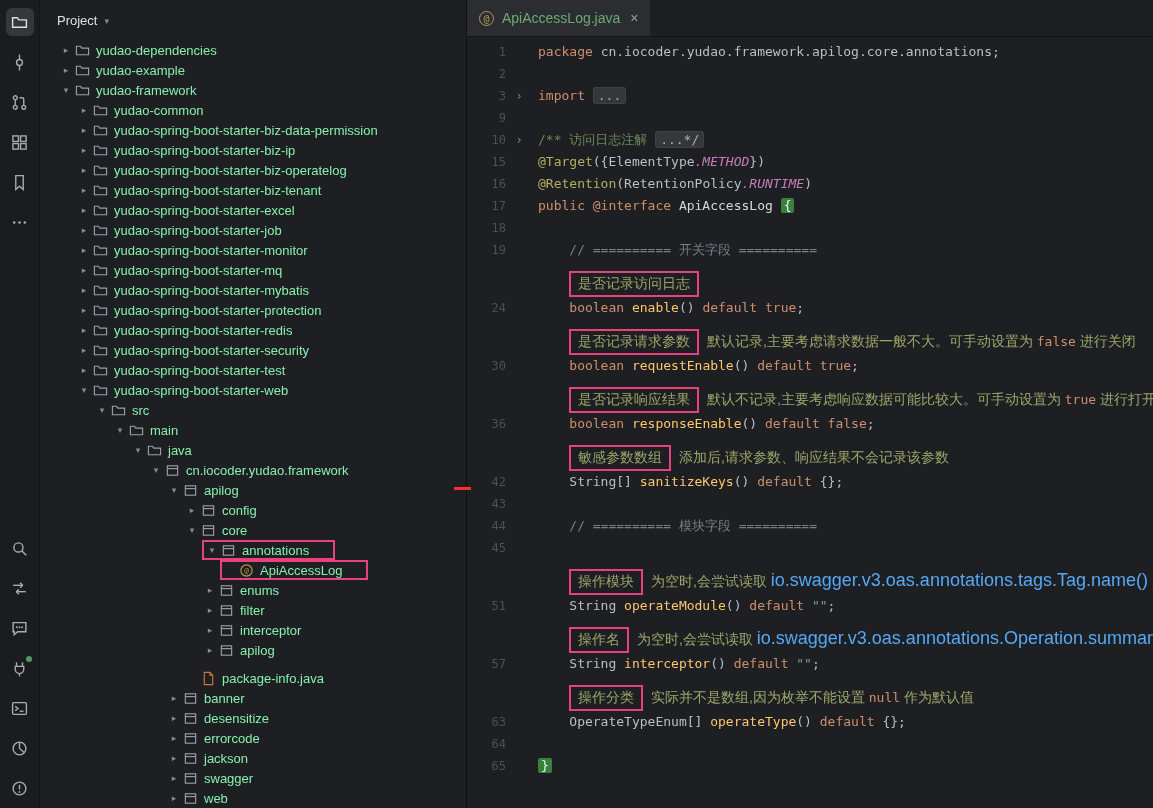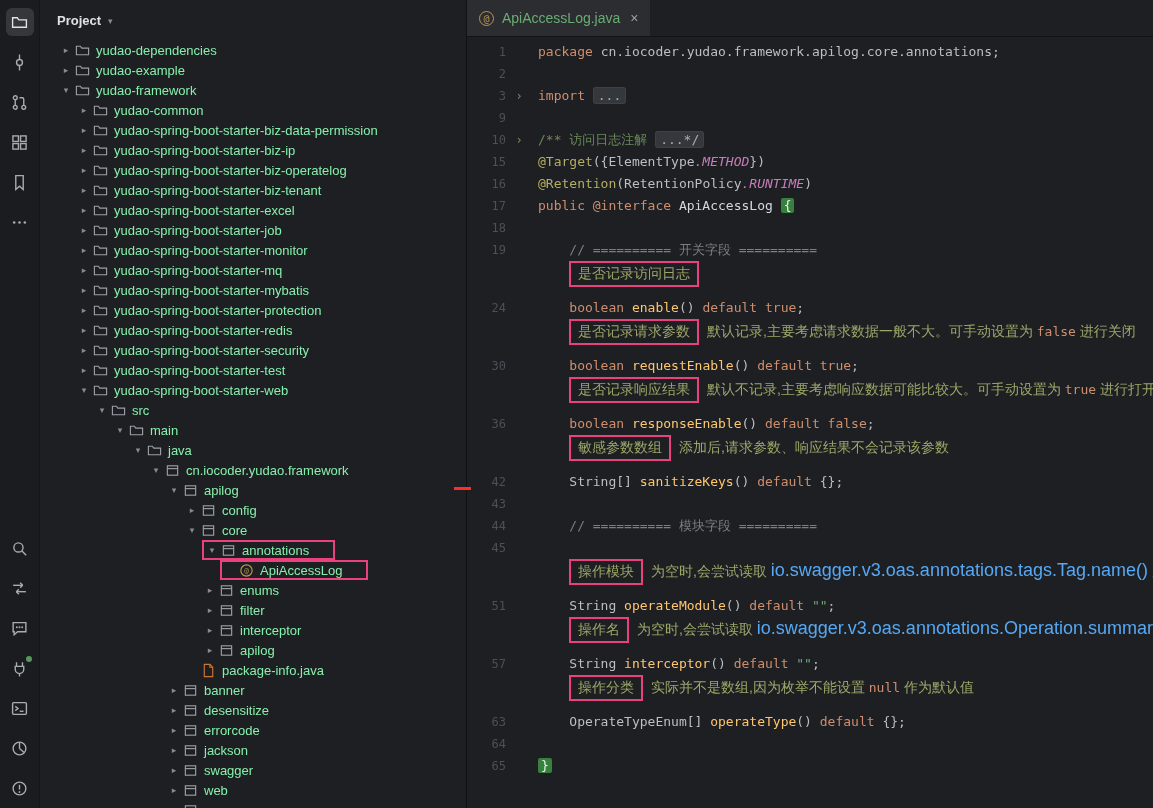--- a/index.html
+++ b/index.html
@@ -12,41 +12,41 @@
   .rail-item{width:40px;height:40px;display:flex;align-items:center;justify-content:center;color:#A8ACB3;position:relative;cursor:pointer}
   .rail-item svg{width:17px;height:17px;stroke:currentColor;fill:none;stroke-width:1.3}
   .rail-item .wrap{width:28px;height:28px;border-radius:6px;display:flex;align-items:center;justify-content:center}
   .rail-item.active .wrap{background:#35373B;color:#DFE1E5}
   .rail-spacer{flex:1}
   .badge-dot{position:absolute;top:8px;right:8px;width:6px;height:6px;border-radius:50%;background:#57965C}
 
   
   .panel{width:427px;flex:none;background:#1E1F22;border-right:1px solid #101113;display:flex;flex-direction:column;overflow:hidden}
   .panel-header{height:40px;flex:none;display:flex;align-items:center;padding-left:17px;gap:7px}
-  .panel-title{font-size:13px;font-weight:700;color:#DFE1E5}
+  .panel-title{font-size:13px;font-weight:400;color:#DFE1E5}
   .panel-chev{font-size:9px;color:#868A91;padding-top:2px}
   .tree{flex:1;overflow:hidden;font-size:13px}
   .tree-row{height:20px;display:flex;align-items:center;white-space:nowrap;cursor:pointer}
   .tree-inner{display:inline-flex;align-items:center;height:20px}
   .tree-inner.hl{border:2px solid var(--c-hl);padding-right:24px;margin:0}
   .tree-chev{width:16px;flex:none;text-align:center;font-size:9px;color:#868A91}
   .tree-ico{width:17px;height:16px;flex:none;display:inline-flex;align-items:center;justify-content:center;margin-right:5px}
   .tree-ico svg{width:15px;height:15px}
   .tree-label{color:#86efac}
 
   
   .editor{flex:1;display:flex;flex-direction:column;background:#1E1F22;overflow:hidden}
   .tabbar{height:37px;flex:none;display:flex;align-items:stretch;background:#1E1F22;border-bottom:1px solid #121315}
   .tab{display:flex;align-items:center;gap:8px;padding:0 12px;background:#2B2D30;cursor:pointer}
   .tab-title{font-size:14px;color:var(--c-tab_title)}
   .tab-ico{width:15px;height:15px;flex:none;border:1px solid #BA9752;border-radius:50%;color:#BA9752;font-size:10px;line-height:13px;text-align:center;font-family:"DejaVu Sans Mono",monospace}
   .tab-close{color:#9DA0A8;font-size:14px;margin-left:2px}
   .code-area{flex:1;padding-top:4px;font-family:"DejaVu Sans Mono",monospace;font-size:13px;overflow:hidden}
   .crow{display:flex;height:22px;line-height:22px}
-  .drow{display:flex;height:36px;align-items:flex-start}
+  .drow{display:flex;height:36px;align-items:flex-end}
   .gut{width:39px;flex:none;text-align:right;color:var(--c-line_number);font-size:12px}
   .fold-col{width:26px;flex:none;text-align:center;color:#7E8B6F;font-size:12px}
   .codeln{white-space:pre;padding-left:6px}
   .docln{padding-left:37px;font-family:"Liberation Sans","DejaVu Sans",sans-serif;font-size:14px;color:var(--c-d);white-space:nowrap}
   .docbox{display:inline-block;border:2px solid var(--c-hl);padding:2px 7px;margin-right:8px;color:var(--c-d)}
 
   
   .sg-kw{color:var(--c-kw)} .sg-pl{color:var(--c-pl)} .sg-ann{color:var(--c-ann)}
   .sg-cst{color:var(--c-cst);font-style:italic} .sg-mth{color:var(--c-mth)}
   .sg-cmt{color:var(--c-cmt)} .sg-doc{color:var(--c-doc)} .sg-str{color:var(--c-str)}
@@ -535,21 +535,21 @@
             <span class="tree-chev">▸</span>
             <span class="tree-ico">
               <svg viewBox="0 0 16 16" stroke="#9DA0A8" fill="none" stroke-width="1.2">
                 <rect x="2.5" y="3" width="11" height="10"></rect>
                 <line x1="2.5" y1="6" x2="13.5" y2="6"></line>
               </svg>
             </span>
             <span class="tree-label">apilog</span>
           </span>
         </div>
-        <div class="tree-row" style="padding-left: 144px;">
+        <div class="tree-row" style="padding-left: 144px; margin-top: 8px;">
           <span class="tree-inner">
             <span class="tree-chev"></span>
             <span class="tree-ico">
               <svg viewBox="0 0 16 16" stroke="#CC7832" fill="none" stroke-width="1.2">
                 <path d="M3.5 1.5h6l3 3v10h-9z"></path>
                 <path d="M9.5 1.5v3h3"></path>
               </svg>
             </span>
             <span class="tree-label">package-info.java</span>
           </span>

